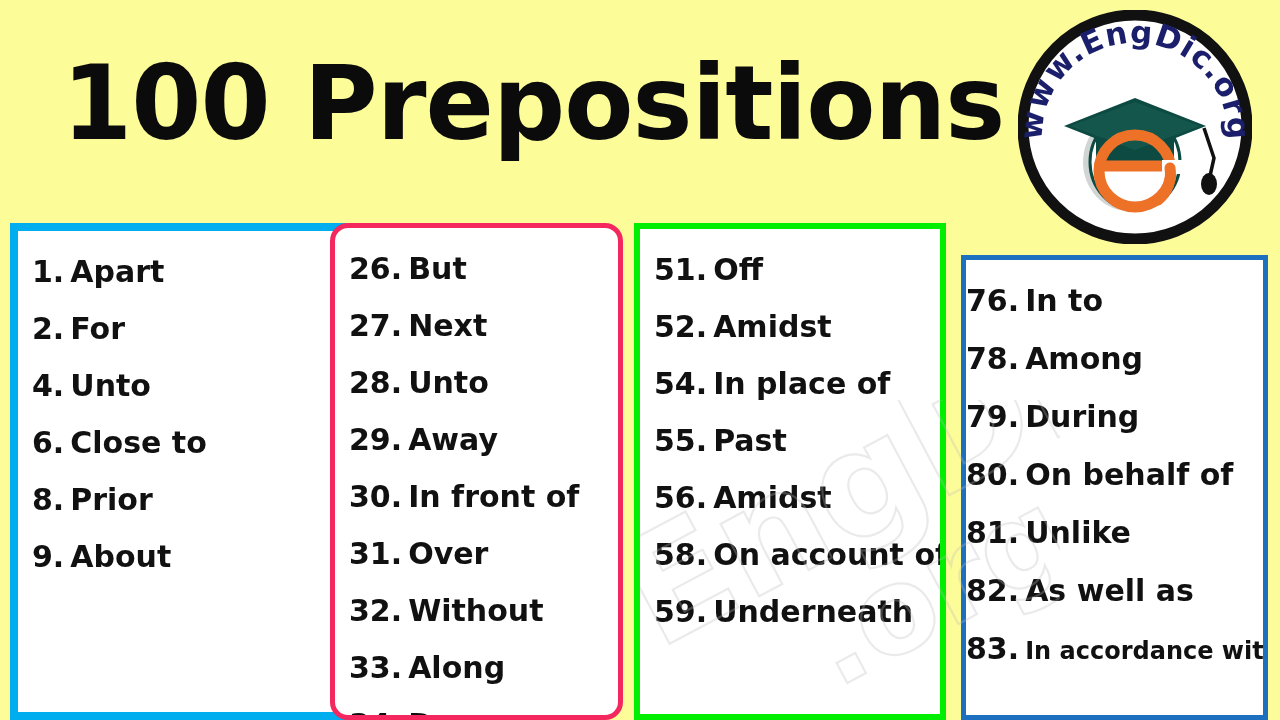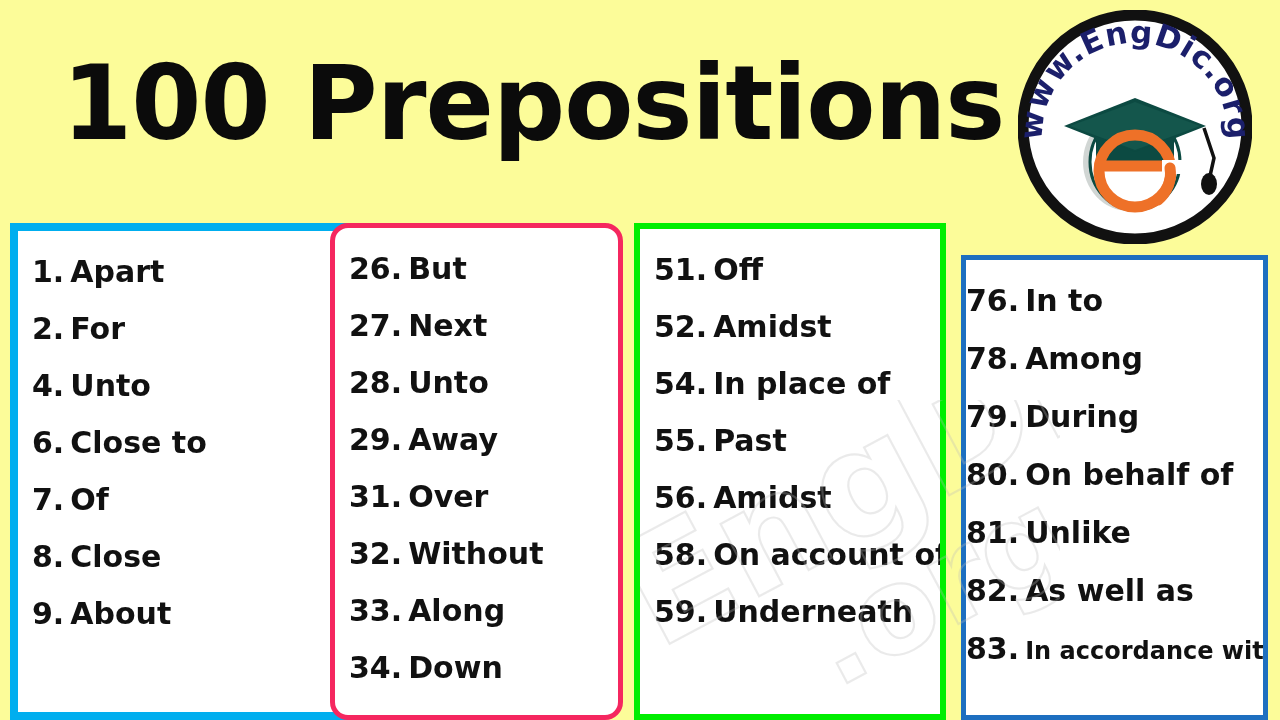--- a/index.html
+++ b/index.html
@@ -141,31 +141,31 @@
     </svg>
   </div>
 </div>
 
 <div class="col" id="col-1" style="border-color: rgb(0, 174, 239);">
   <div class="col-inner">
       <div class="row"><span class="num">1.</span><span class="term">Apart</span></div>
       <div class="row"><span class="num">2.</span><span class="term">For</span></div>
       <div class="row"><span class="num">4.</span><span class="term">Unto</span></div>
       <div class="row"><span class="num">6.</span><span class="term">Close to</span></div>
-      <div class="row"><span class="num">7.</span><span class="term">Of</span></div>
-      <div class="row"><span class="num">8.</span><span class="term">Close</span></div>
+      <div class="row"><span class="num">8.</span><span class="term">Prior</span></div>
       <div class="row"><span class="num">9.</span><span class="term">About</span></div>
     </div>
 </div>
 <div class="col" id="col-2" style="border-color: rgb(245, 39, 95); border-radius: 18px;">
   <div class="col-inner">
       <div class="row"><span class="num">26.</span><span class="term">But</span></div>
       <div class="row"><span class="num">27.</span><span class="term">Next</span></div>
       <div class="row"><span class="num">28.</span><span class="term">Unto</span></div>
       <div class="row"><span class="num">29.</span><span class="term">Away</span></div>
+      <div class="row"><span class="num">30.</span><span class="term">In front of</span></div>
       <div class="row"><span class="num">31.</span><span class="term">Over</span></div>
       <div class="row"><span class="num">32.</span><span class="term">Without</span></div>
       <div class="row"><span class="num">33.</span><span class="term">Along</span></div>
       <div class="row"><span class="num">34.</span><span class="term">Down</span></div>
     </div>
 </div>
 <div class="col" id="col-3" style="border-color: rgb(0, 238, 0);">
   <div class="col-inner">
       <div class="row"><span class="num">51.</span><span class="term">Off</span></div>
       <div class="row"><span class="num">52.</span><span class="term">Amidst</span></div>

